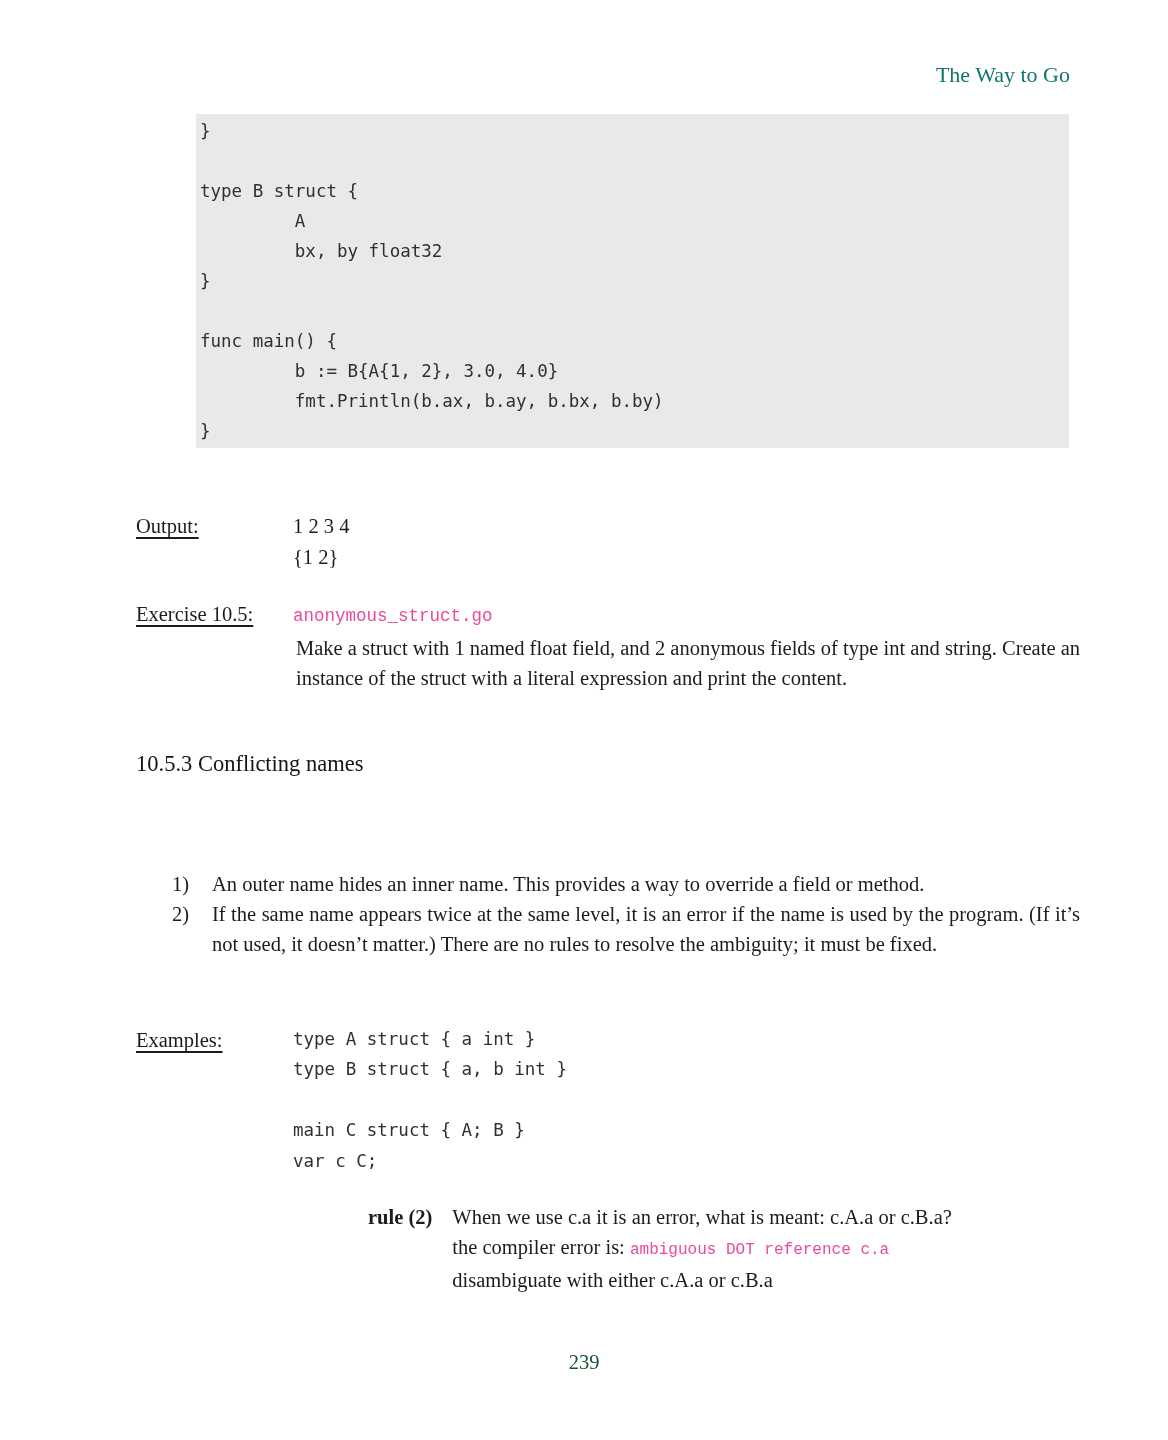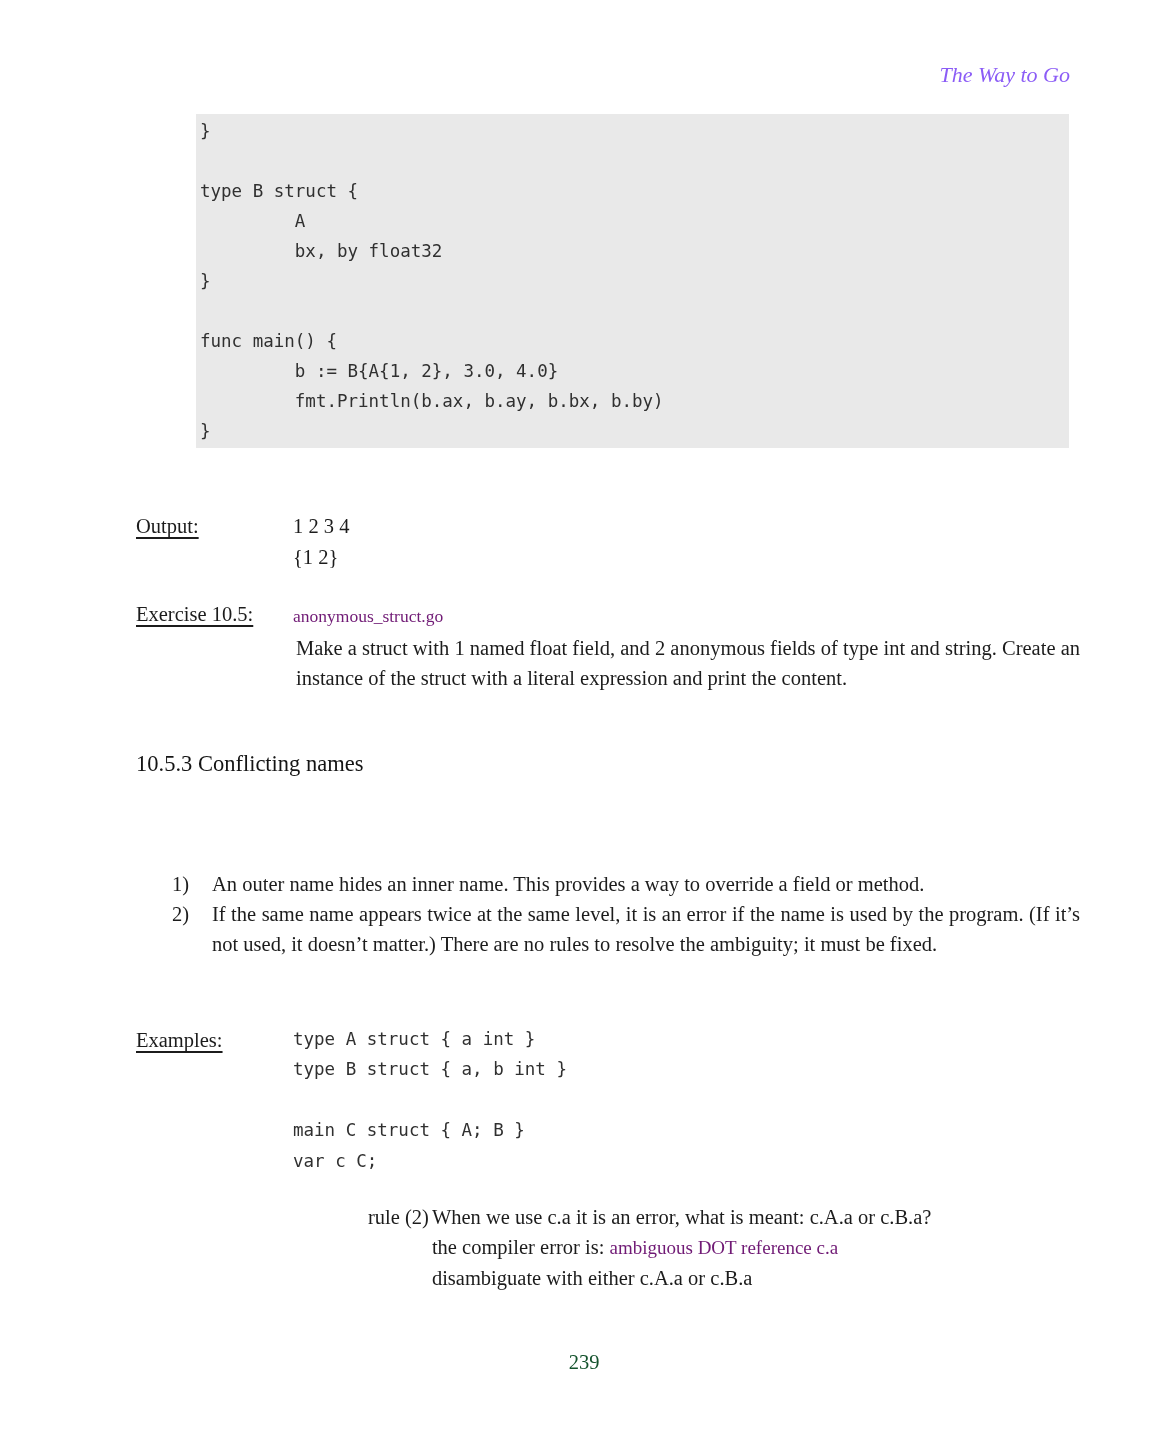--- a/index.html
+++ b/index.html
@@ -6,29 +6,28 @@
   .page {
     position: relative;
     width: 1168px;
     height: 1440px;
     background: #ffffff;
     color: #1c1c1c;
     font-family: "Liberation Serif", "DejaVu Serif", serif;
     overflow: hidden;
   }
   .serif { font-size: 20.5px; line-height: 30px; }
-  .mono  { font-family: Liberation Serif, serif; color: #701a75; }
+  .mono  { font-family: Liberation Mono, monospace; color: #ec4899; }
 
   
   .running-header {
     position: absolute;
     top: 62px; right: 98px;
-    font-style: italic;
     font-size: 22px;
-    color: #8b5cf6;
+    color: #0f766e;
   }
 
   
   .code-block {
     position: absolute;
     left: 196px; top: 114px;
     width: 869px;
     background: #e9e9e9;
     padding: 2px 0 2px 4px;
   }
@@ -76,23 +75,23 @@
   .rule-marker { width: 40px; flex: 0 0 40px; }
   .rule-text { width: 868px; text-align: justify; }
 
   
   .examples-label { position: absolute; left: 136px; top: 1025px; }
   .examples-code  { position: absolute; left: 293px; top: 1024px; }
   .examples-code .code-line { background: transparent; height: 30.4px; line-height: 30.4px; }
 
   
   .rule-note { position: absolute; left: 368px; top: 1202px; display: flex; }
-  .rule-note-marker { white-space: pre; margin-right: 3px; }
+  .rule-note-marker { white-space: pre; margin-right: 20px; font-weight: bold; }
   .rule-note-line { line-height: 30px; white-space: pre; }
-  .rule-note-line .mono { font-size: 19px; }
+  .rule-note-line .mono { font-size: 16px; }
 
   
   .page-number {
     position: absolute; left: 0; right: 0; top: 1351px;
     text-align: center;
     font-size: 20.5px;
     color: #14532d;
   }
 </style>
 </head>

